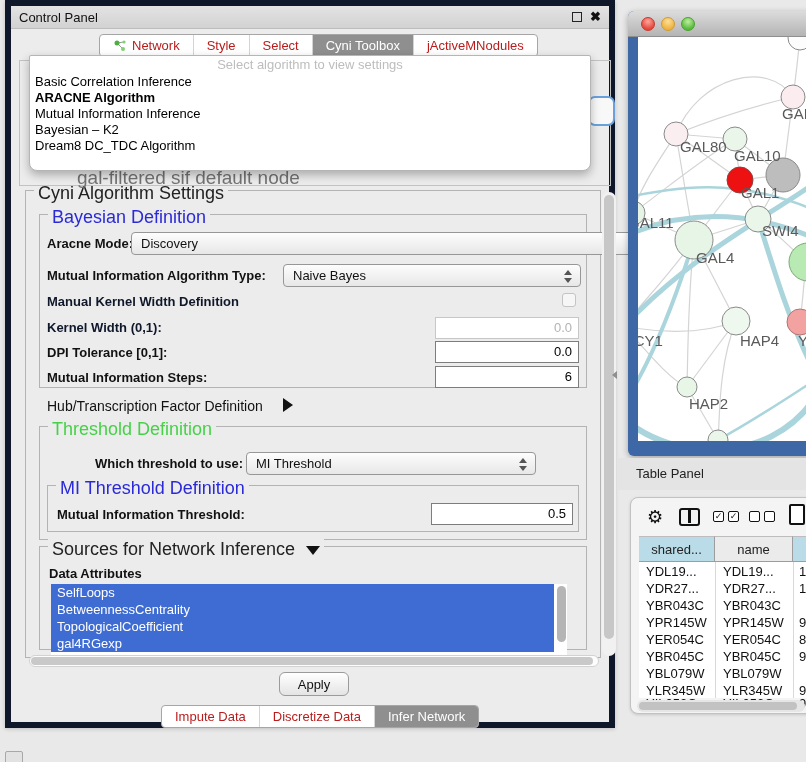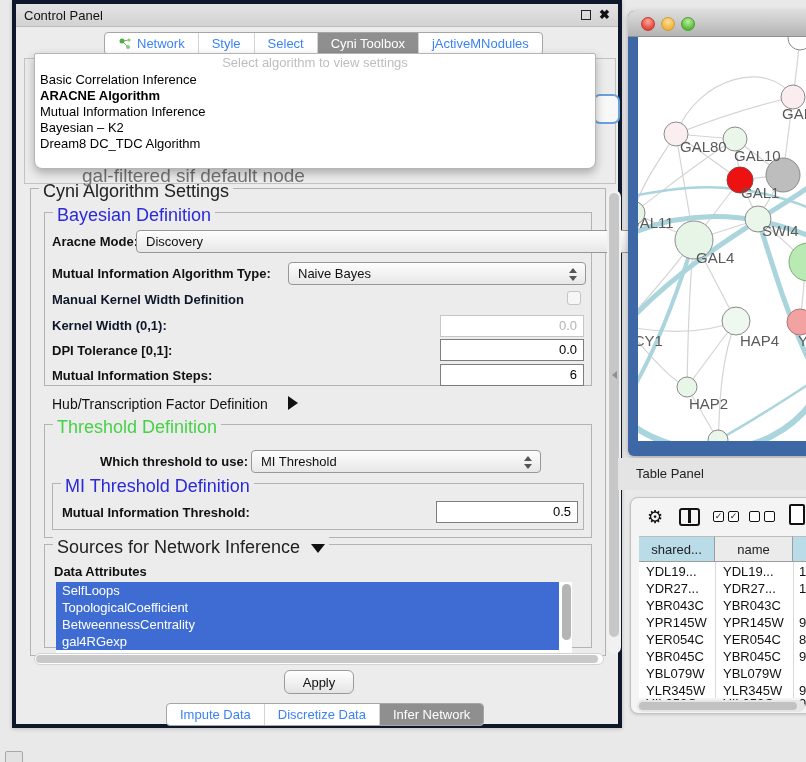--- a/index.html
+++ b/index.html
@@ -1,32 +1,32 @@
 <!DOCTYPE html>
 <html><head>
 <meta charset="utf-8">
 <style>
   * { margin:0; padding:0; box-sizing:border-box; }
   html,body { width:806px; height:762px; overflow:hidden; background:#e9e9e9;
     font-family:"Liberation Sans", sans-serif; }
 
   
-  #control-panel { position:absolute; left:12px; top:8; width:610px; height:728px;
-    background:#ececec; border:4px solid #0f172a; box-shadow:0 1px 4px rgba(0,0,0,.18);padding-left:28px; }
+  #control-panel { position:absolute; left:5px; top:8; width:610px; height:728px;
+    background:#ececec; border:6px solid #0f172a; box-shadow:0 1px 4px rgba(0,0,0,.18);padding-left:28px; }
   .cp-titlebar { position:absolute; left:0; top:0; width:100%; height:23px;
     background:linear-gradient(#e3e3e3,#d2d2d2); border-bottom:1px solid #bdbdbd; }
   .cp-title { position:absolute; left:8px; top:4px; font-size:13px; color:#111; }
   .win-restore { position:absolute; right:27px; top:6px; width:10px; height:10px;
     border:1.8px solid #222; }
   .win-close { position:absolute; right:8px; top:3px; font-size:13px; font-weight:bold; color:#111; }
 
   
   .seg-tabs { position:absolute; display:flex; height:23px; border:1px solid #a6a6a6;
     border-radius:4px; overflow:hidden; background:#fff; }
-  .seg-tab { font-size:13px; line-height:21px; padding:0 13px; color:#3b82f6;
+  .seg-tab { font-size:13px; line-height:21px; padding:0 13px; color:#b91c1c;
     border-left:1px solid #d4d4d4; white-space:nowrap; display:flex; align-items:center; }
   .seg-tab:first-child { border-left:none; }
   .seg-tab.sel { background:#8f8f8f; color:#fff; }
   #top-tabs { left:88px; top:28px; }
   #bottom-tabs { left:150px; top:699px; }
 
   
   .behind-box { position:absolute; left:8px; top:54px; width:592px; height:126px;
     border:1px solid #c2c2c2; z-index:1; }
   .behind-combo { position:absolute; left:577px; top:90px; width:27px; height:30px;
@@ -244,22 +244,22 @@
 
   <div class="gb" style="left:28px; top:540px; width:548px; height:104px;">
     <span class="legend">
       <span>Sources for Network Inference</span>
       <span class="tri-down" style="margin-left:6px;"></span>
     </span>
   </div>
   <span class="lbl" style="left:38px; top:560px;">Data Attributes</span>
   <div id="attr-list">
     <div class="attr-item">SelfLoops</div>
+    <div class="attr-item">BetweennessCentrality</div>
     <div class="attr-item">TopologicalCoefficient</div>
-    <div class="attr-item">BetweennessCentrality</div>
     <div class="attr-item">gal4RGexp</div>
     <div class="list-vsb"></div>
   </div>
 
   <div class="hsb">
       <div class="thumb"></div>
     </div>
   <div class="main-vsb">
       <div class="thumb"></div>
     </div>

